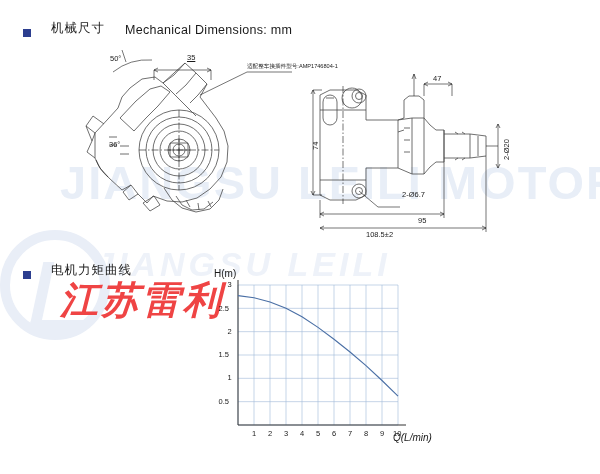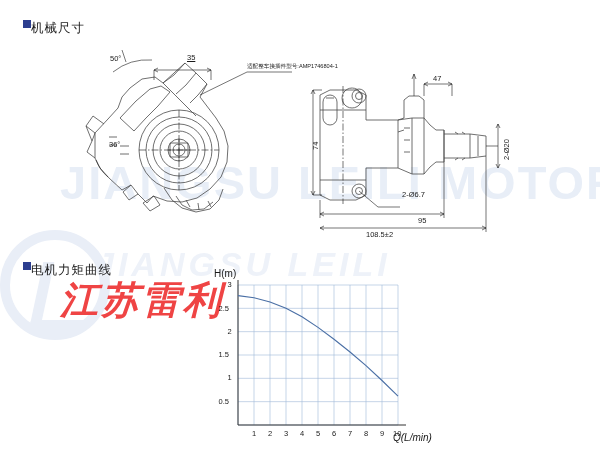--- a/index.html
+++ b/index.html
@@ -3,21 +3,21 @@
 <meta charset="utf-8">
 <style>
   html,body{margin:0;padding:0;}
   body{
     width:600px;height:474px;background:#ffffff;position:relative;
     font-family:"Liberation Sans", sans-serif;overflow:hidden;
   }
   .sheet{position:absolute;left:0;top:0;width:600px;height:474px;}
 
   
-  .section-head{position:absolute;display:flex;align-items:flex-start;gap:0;padding-left:15px;}
+  .section-head{position:absolute;display:flex;align-items:flex-end;gap:20px;padding-left:15px;}
   .bullet{width:8px;height:8px;background:#2c3e8f;display:inline-block;}
   .head-cn{font-size:12.5px;color:#1a1a1a;letter-spacing:1px;}
   .head-en{font-size:12.5px;color:#1a1a1a;letter-spacing:.3px;}
   #sec1{left:8px;top:20px;}
   #sec2{left:8px;top:262px;}
 
   
   .wm{position:absolute;left:0;top:60px;width:600px;height:330px;pointer-events:none;}
   .wm-text{
     position:absolute;left:60px;top:95px;width:540px;
@@ -63,20 +63,21 @@
   <div class="wm">
     <div class="wm-logo"></div>
     <div class="wm-text">JIANGSU LEILI MOTOR CO., LTD.</div>
     <div class="wm-text2">JIANGSU LEILI</div>
     <div class="wm-cn">江苏雷利</div>
   </div>
 
   <div class="section-head" id="sec1">
     <span class="bullet"></span>
     <span class="head-cn">机械尺寸</span>
+    <span class="head-en">Mechanical Dimensions: mm</span>
   </div>
 
   <svg width="600" height="474">
     <g stroke="#4a4a4a" fill="none" stroke-width="0.8" stroke-linejoin="round">
 
       <path d="M95,133 L108,119 L118,108 L122,97 L130,88
                L142,79 L155,77 L163,83
                L185,63 L196,73 L207,84
                L200,97
                L216,118 L224,131 L228,146 L227,162 L221,177 L210,189

